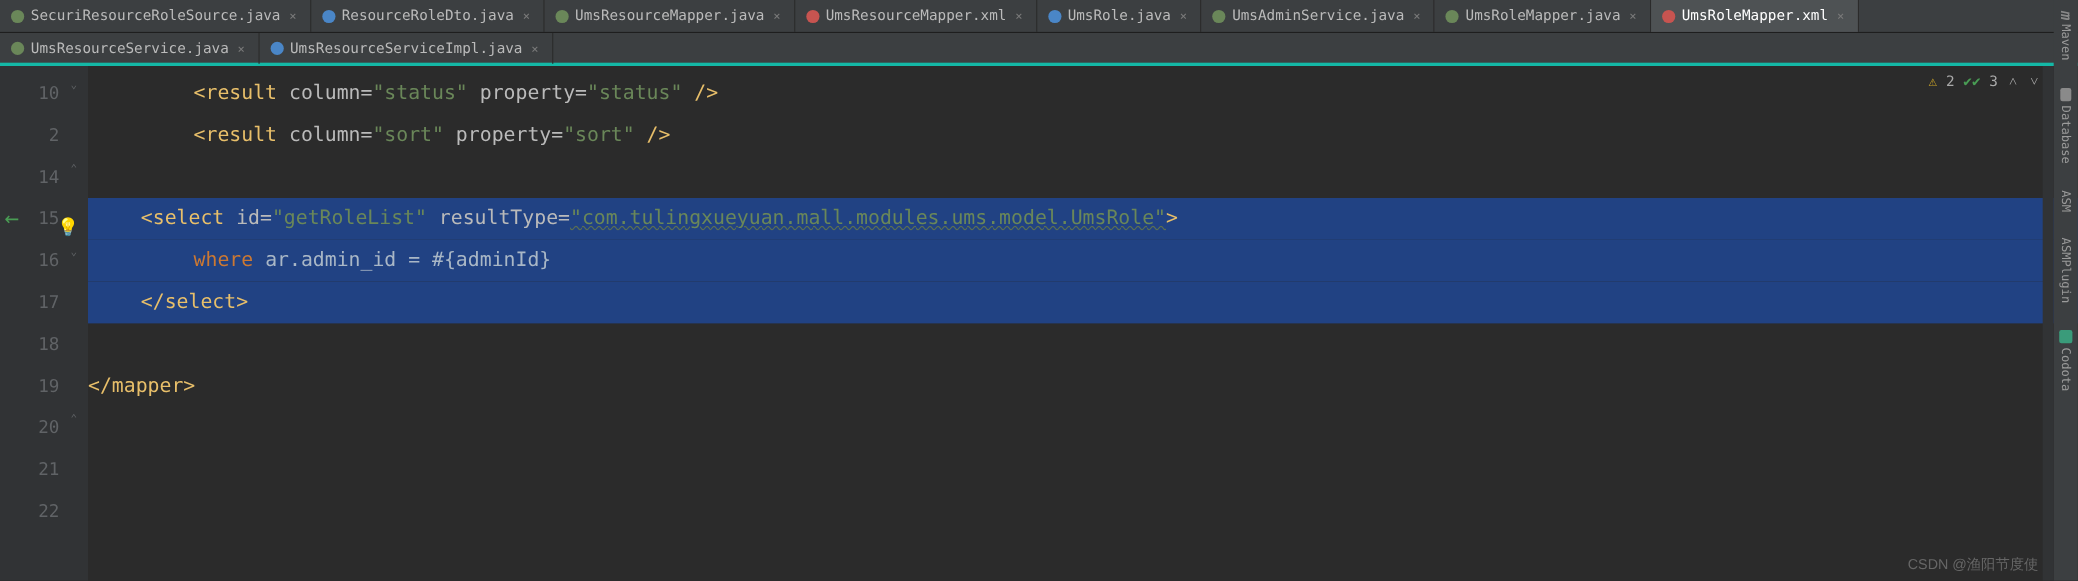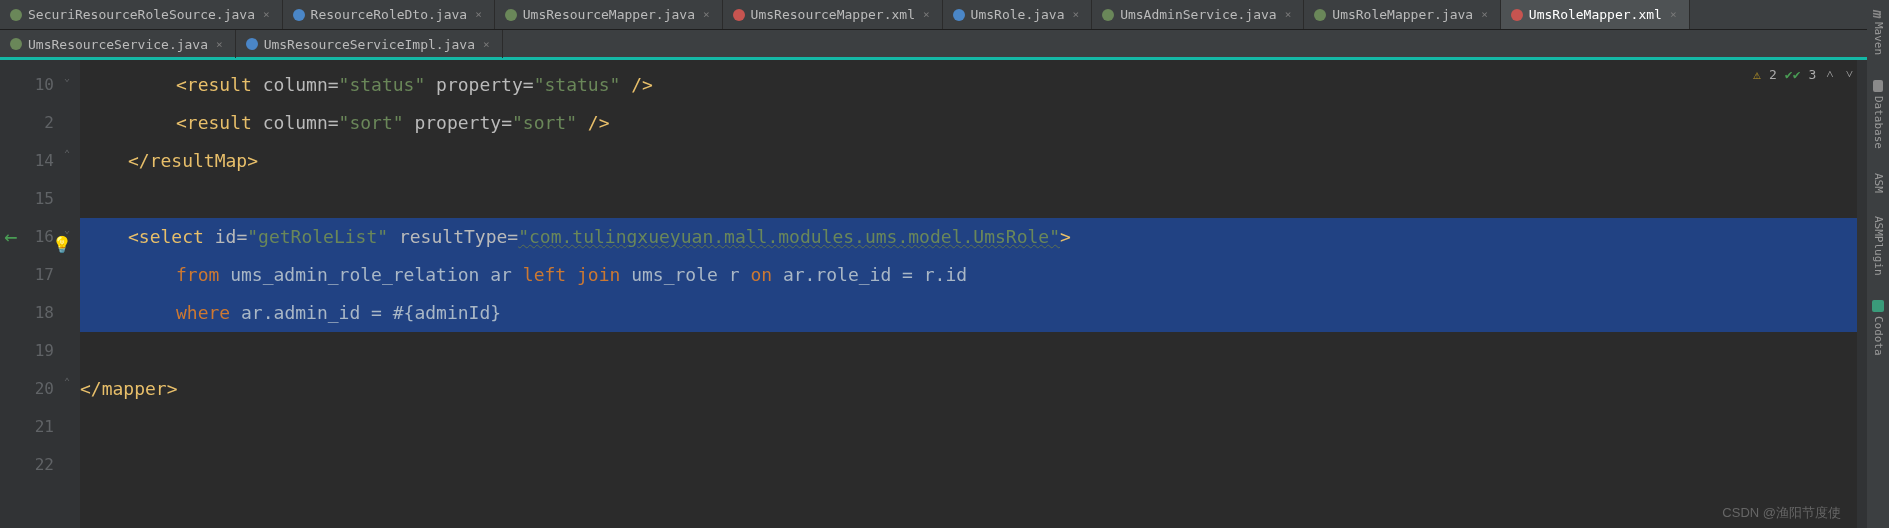--- a/index.html
+++ b/index.html
@@ -44,21 +44,21 @@
 .insp .chev { color:#aaaaaa; cursor:pointer; padding:0 2px; }
 
 
 .toolstrip { position:absolute; right:0; top:0; width:22px; height:528px; background:#3c3f41; display:flex; flex-direction:column; align-items:center; gap:24px; padding-top:10px; font-family:"Segoe UI",sans-serif; }
 .toolstrip .item { writing-mode:vertical-rl; font-size:11px; color:#9b9b9b; cursor:pointer; display:flex; align-items:center; gap:4px; }
 .toolstrip .m { font-weight:bold; font-style:italic; color:#888; font-size:14px; }
 .toolstrip .db { width:10px; height:12px; background:#8a8a8a; border-radius:2px; }
 .toolstrip .cod { width:12px; height:12px; background:#3a9b7a; border-radius:2px; }
 
 
-.wm { position:absolute; right:48px; bottom:6px; font-size:13px; color:#666; font-family:"Segoe UI",sans-serif; }
+.wm { position:absolute; right:36px; bottom:6px; font-size:13px; color:#666; font-family:"Segoe UI",sans-serif; }
 
 
 .markcol { position:absolute; right:22px; top:60px; width:10px; height:468px; background:#313335; }
 </style>
 </head>
 <body>
 
 <div class="tabrow">
   <div class="tab">
       <span class="icon-circle ic-green"></span>
@@ -131,25 +131,24 @@
   </div>
   <div class="fold">
     <span class="mark" style="top:12px">⌄</span>
     <span class="mark" style="top:88px">⌃</span>
     <span class="mark" style="top:164px">⌄</span>
     <span class="mark" style="top:316px">⌃</span>
   </div>
   <div class="code">
     <div class="line"><span class="indent2"></span><span class="tagc">&lt;result </span><span class="attr">column=</span><span class="str">"status"</span><span class="attr"> property=</span><span class="str">"status"</span><span class="tagc"> /&gt;</span></div>
     <div class="line"><span class="indent2"></span><span class="tagc">&lt;result </span><span class="attr">column=</span><span class="str">"sort"</span><span class="attr"> property=</span><span class="str">"sort"</span><span class="tagc"> /&gt;</span></div>
-    <div class="line"><span class="indent1"></span><span class="tagc">&lt;/resultMap&gt;</span></div>
     <div class="line"></div>
     <div class="line sel caret-line"><span class="arrow">←</span><span class="bulb">💡</span><span class="indent1"></span><span class="tagc">&lt;select </span><span class="attr">id=</span><span class="str">"getRoleList"</span><span class="attr"> resultType=</span><span class="str"><span class="wavy">"com.tulingxueyuan.mall.modules.ums.model.UmsRole"</span></span><span class="tagc">&gt;</span></div>
-    <div class="line sel"><span class="indent2"></span><span class="kw">from </span><span class="txt">ums_admin_role_relation ar </span><span class="kw">left join </span><span class="txt">ums_role r </span><span class="kw">on </span><span class="txt">ar.role_id = r.id</span></div>
     <div class="line sel"><span class="indent2"></span><span class="kw">where </span><span class="txt">ar.admin_id = #{adminId}</span></div>
+    <div class="line sel"><span class="indent1"></span><span class="tagc">&lt;/select&gt;</span></div>
     <div class="line"></div>
     <div class="line"><span class="tagc">&lt;/mapper&gt;</span></div>
   </div>
 </div>
 
 <div class="insp">
   <span class="warn">⚠</span>
     <span>2</span>
   <span class="ok">✔✔</span>
     <span>3</span>

